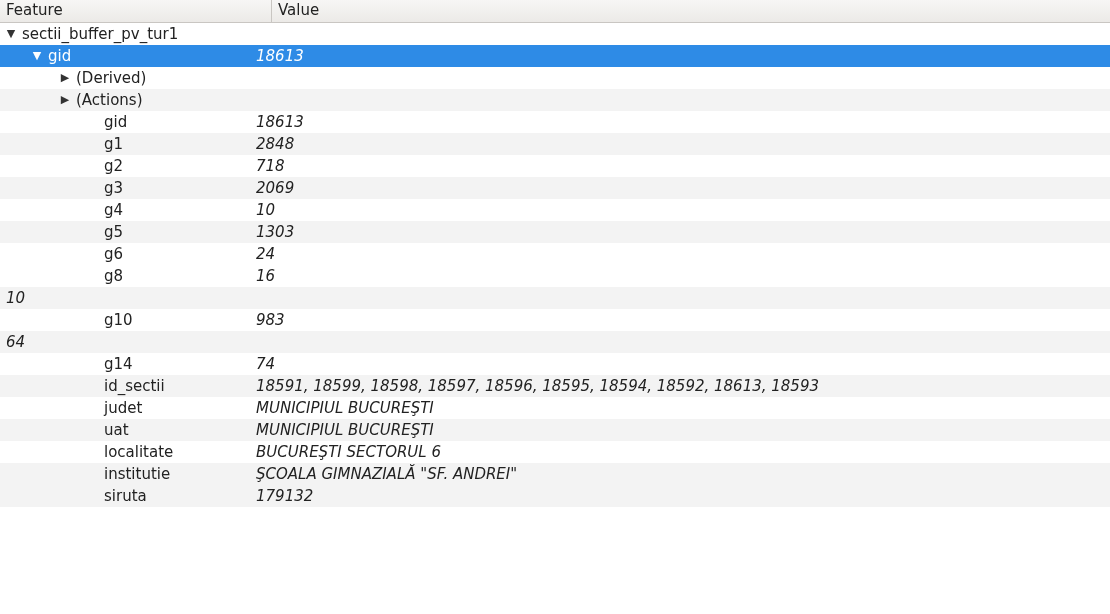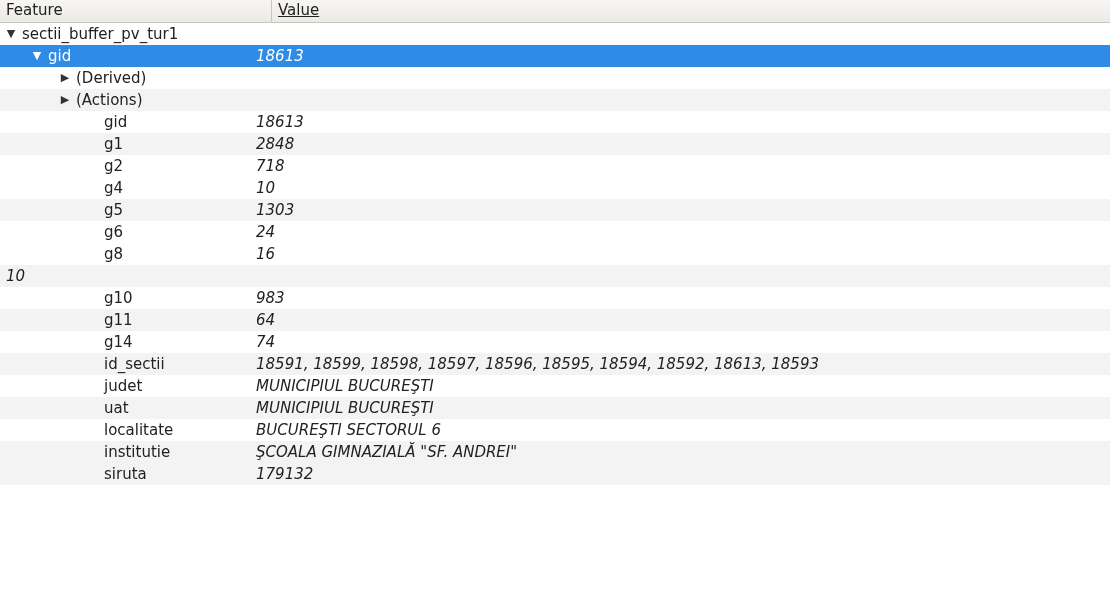--- a/index.html
+++ b/index.html
@@ -14,21 +14,21 @@
   .panel { width: 1110px; }
   .header-row {
     display: flex;
     background: linear-gradient(#f7f6f5, #eceae7);
     border-bottom: 1px solid #c9c6c2;
     height: 23px;
     line-height: 21px;
     font-size: 15px;
   }
   .col-feature { width: 272px; padding-left: 6px; border-right: 1px solid #c9c6c2; }
-  .col-value { flex: 1; padding-left: 6px; text-decoration: underline; }
+  .col-value { flex: 1; padding-left: 6px; }
   .tree { }
   .row {
     display: flex;
     height: 22px;
     line-height: 22px;
     align-items: center;
   }
   .row.stripe-even { background: #ffffff; }
   .row.stripe-odd  { background: #f3f3f3; }
   .row.selected {
@@ -136,20 +136,27 @@
         </div>
       <div class="cell-value">2848</div>
     </div>
     <div class="row stripe-even">
       <div class="cell-feature indent3">
           <span class="tw blank">•</span>
           <span>g2</span>
         </div>
       <div class="cell-value">718</div>
     </div>
+    <div class="row stripe-odd">
+      <div class="cell-feature indent3">
+          <span class="tw blank">•</span>
+          <span>g3</span>
+        </div>
+      <div class="cell-value">2069</div>
+    </div>
     <div class="row stripe-even">
       <div class="cell-feature indent3">
           <span class="tw blank">•</span>
           <span>g4</span>
         </div>
       <div class="cell-value">10</div>
     </div>
     <div class="row stripe-odd">
       <div class="cell-feature indent3">
           <span class="tw blank">•</span>
@@ -175,24 +182,20 @@
       <div class="cell-value">10</div>
     </div>
     <div class="row stripe-even">
       <div class="cell-feature indent3">
           <span class="tw blank">•</span>
           <span>g10</span>
         </div>
       <div class="cell-value">983</div>
     </div>
     <div class="row stripe-odd">
-      <div class="cell-feature indent3">
-          <span class="tw blank">•</span>
-          <span>g11</span>
-        </div>
       <div class="cell-value">64</div>
     </div>
     <div class="row stripe-even">
       <div class="cell-feature indent3">
           <span class="tw blank">•</span>
           <span>g14</span>
         </div>
       <div class="cell-value">74</div>
     </div>
     <div class="row stripe-odd">

